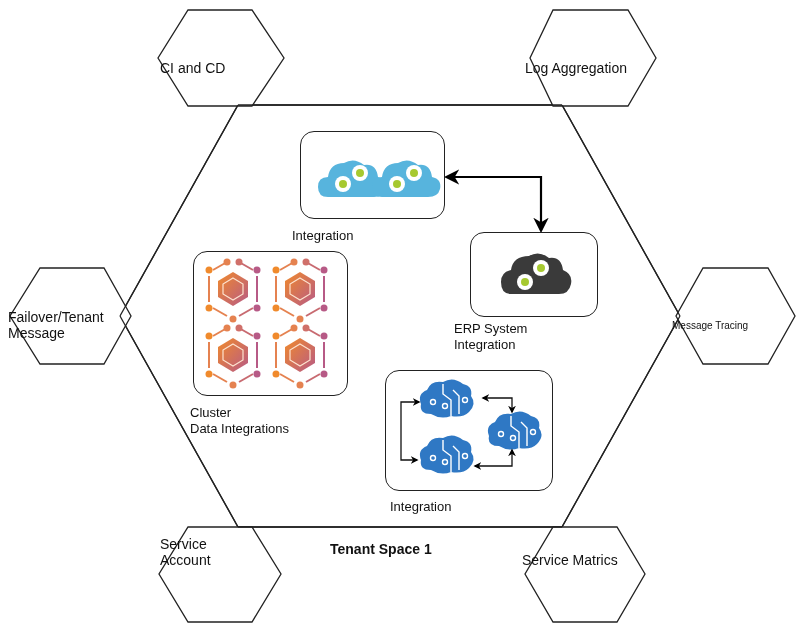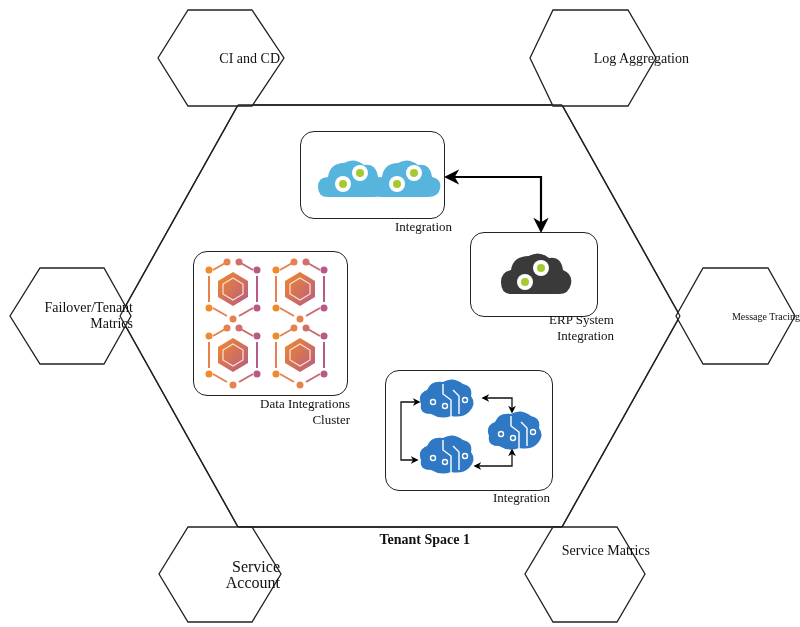--- a/index.html
+++ b/index.html
@@ -1,18 +1,18 @@
 <!DOCTYPE html>
 <html><head>
 <meta charset="utf-8">
 <style>
   html, body { margin:0; padding:0; background:#ffffff; }
   body { width:800px; height:627px; position:relative; overflow:hidden; font-family:"Liberation Sans", sans-serif; }
   svg.canvas { position:absolute; left:0; top:0; }
-  .lbl { position:absolute; font-family:Liberation Serif, serif; font-size:13px; color:#111; text-align:right; line-height:16px; }
+  .lbl { position:absolute; font-family:Liberation Sans, sans-serif; font-size:13px; color:#111; text-align:left; line-height:16px;margin-top:9px; }
   .bold { font-weight:bold; }
   .box { position:absolute; border:1.4px solid #222; border-radius:14px; background:#fff; box-sizing:border-box; }
 </style>
 </head>
 <body>
 
 <svg class="canvas" width="800" height="627" viewBox="0 0 800 627">
   <defs>
     <marker id="arrowHead" viewBox="0 0 10 10" refX="8" refY="5" markerWidth="7" markerHeight="7" orient="auto-start-reverse">
       <path d="M0,0 L10,5 L0,10 L3,5 z" fill="#000"></path>
@@ -185,22 +185,22 @@
             <circle cx="24" cy="-19" r="3.5" fill="#b75a86"></circle>
           <circle cx="-24" cy="19" r="3.5" fill="#f08a2c"></circle>
             <circle cx="24" cy="19" r="3.5" fill="#b75a86"></circle>
           <circle cx="0" cy="30" r="3.5"></circle>
         </g>
       </g>
     </g>
     </svg>
 </div>
 <div class="lbl" style="left:190px;top:396px;width:160px;">
+  <div>Cluster</div>
   <div>Data Integrations</div>
-  <div>Cluster</div>
 </div>
 
 <div class="box" style="left:385px;top:370px;width:168px;height:121px;">
   <svg width="168" height="121" style="position:absolute;left:-1px;top:-1px">
     <g transform="translate(60,30)">
       <path d="M-24,4 Q-28,-6 -18,-10 Q-14,-20 -2,-18 Q8,-24 18,-16 Q28,-14 26,-4 Q32,4 24,12 Q18,18 6,16 Q-4,20 -14,14 Q-26,14 -24,4 Z" fill="#2f78c4"></path>
       <g stroke="#fff" stroke-width="1.4" fill="none">
           <path d="M-2,-16 L-2,-6 L6,0 L6,16"></path>
           <path d="M8,-10 L14,-4 L14,14"></path>
           <circle cx="-12" cy="2" r="2.5"></circle>
@@ -231,25 +231,25 @@
     <path d="M34,32 L16,32 L16,90 L32,90" fill="none" stroke="#111" stroke-width="1.3" marker-start="url(#arrowSmall)" marker-end="url(#arrowSmall)"></path>
     <path d="M98,28 L127,28 L127,42" fill="none" stroke="#111" stroke-width="1.3" marker-start="url(#arrowSmall)" marker-end="url(#arrowSmall)"></path>
     <path d="M90,96 L127,96 L127,80" fill="none" stroke="#111" stroke-width="1.3" marker-start="url(#arrowSmall)" marker-end="url(#arrowSmall)"></path>
   </svg>
 </div>
 <div class="lbl" style="left:390px;top:490px;width:160px;">
   <div>Integration</div>
 </div>
 
 <div class="lbl" style="left:160px;top:51px;width:120px;font-size:14px;">CI and CD</div>
-<div class="lbl" style="left:554px;top:51px;width:135px;font-size:14px;">Log Aggregation</div>
+<div class="lbl" style="left:525px;top:51px;width:135px;font-size:14px;">Log Aggregation</div>
 <div class="lbl" style="left:8px;top:300px;width:125px;font-size:14px;">
   <div>Failover/Tenant</div>
-  <div>Matrics</div>
+  <div>Message</div>
 </div>
 <div class="lbl" style="left:672px;top:309px;width:128px;font-size:10px;">Message Tracing</div>
-<div class="lbl" style="left:160px;top:559px;width:120px;font-size:16px;">
+<div class="lbl" style="left:160px;top:527px;width:120px;font-size:14px;">
   <div>Service</div>
   <div>Account</div>
 </div>
 <div class="lbl" style="left:522px;top:543px;width:128px;font-size:14px;">Service Matrics</div>
 
 <div class="lbl bold" style="left:330px;top:532px;width:140px;font-size:14px;">Tenant Space 1</div>
 
 </body></html>

